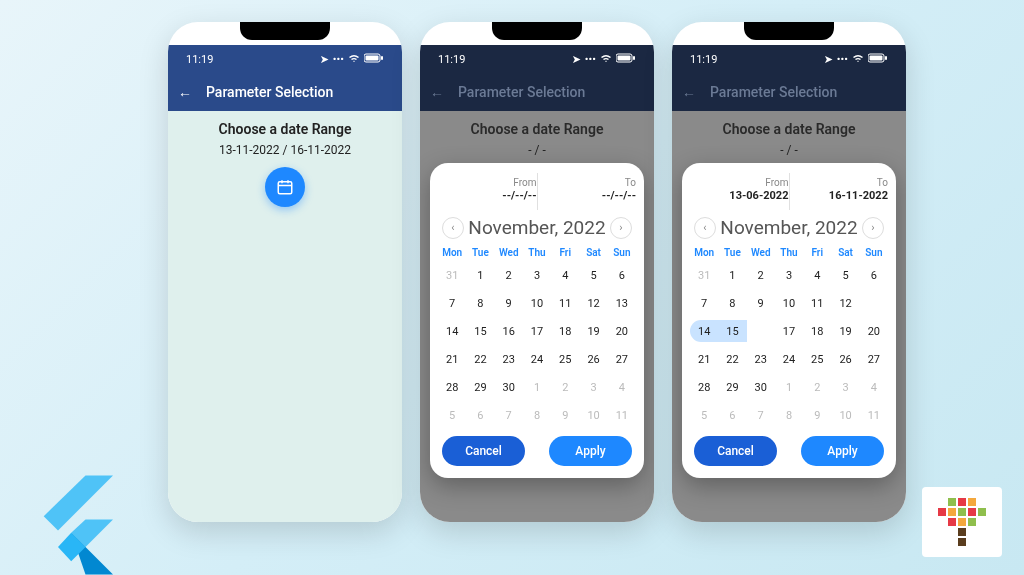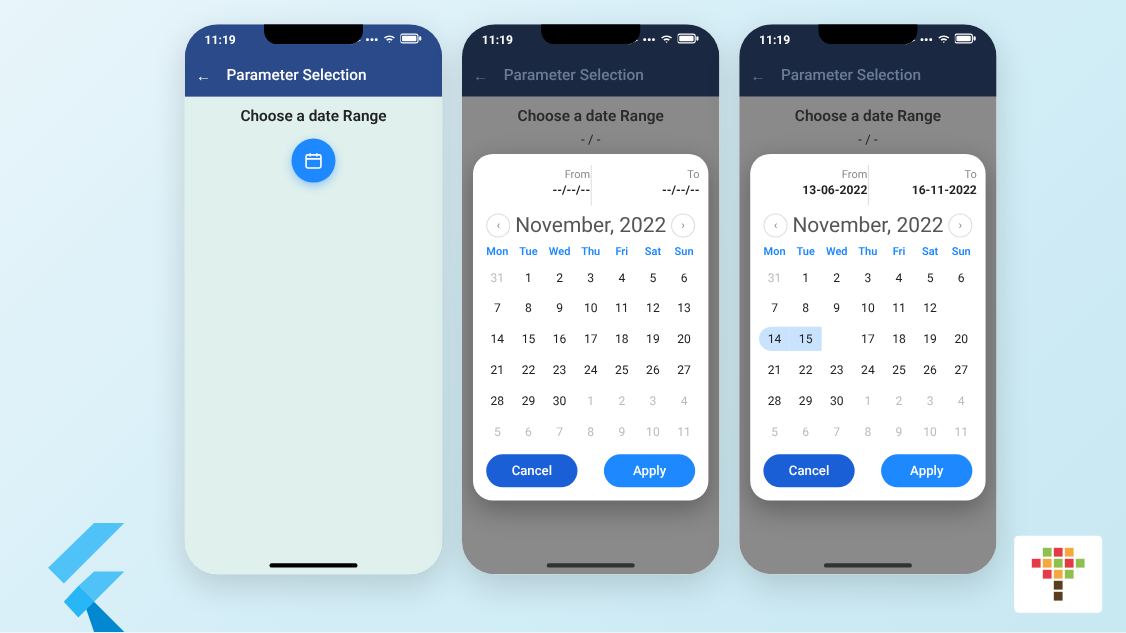--- a/index.html
+++ b/index.html
@@ -28,22 +28,23 @@
     background: #fff;
   }
   .phone.dimmed .screen-body { background:#8a8a8a; }
   .status-bar {
     height: 28px;
     display: flex;
     align-items: center;
     justify-content: space-between;
     padding: 0 18px;
     font-size: 11px;
-    font-weight: 700;
+    font-weight: 400;
     color: #fff;
+    margin-top: 23px;
   }
   .status-icons { display:flex; gap:4px; align-items:center; }
   .notch {
     position:absolute; top:0; left:50%; transform:translateX(-50%);
     width:90px; height:18px; background:#000; border-radius:0 0 12px 12px;
     z-index:10;
   }
   .phone1 .status-bar, .phone1 .app-bar { background:#2a4a8a; }
   .phone2 .status-bar, .phone2 .app-bar,
   .phone3 .status-bar, .phone3 .app-bar { background:#1b2842; }
@@ -161,20 +162,21 @@
             </svg>
         </span>
       </span>
     </div>
     <div class="app-bar">
       <span>←</span>
       <span>Parameter Selection</span>
     </div>
     <div class="screen-body">
       <div class="choose-label">Choose a date Range</div>
+      <div class="date-text">13-11-2022 / 16-11-2022</div>
       <div class="fab">
         <svg width="18" height="18" viewBox="0 0 24 24" fill="none" stroke="#fff" stroke-width="2">
             <rect x="3" y="5" width="18" height="16" rx="2"></rect>
             <line x1="3" y1="10" x2="21" y2="10"></line>
             <line x1="8" y1="3" x2="8" y2="7"></line>
             <line x1="16" y1="3" x2="16" y2="7"></line>
           </svg>
       </div>
       <div class="home-ind"></div>
     </div>

